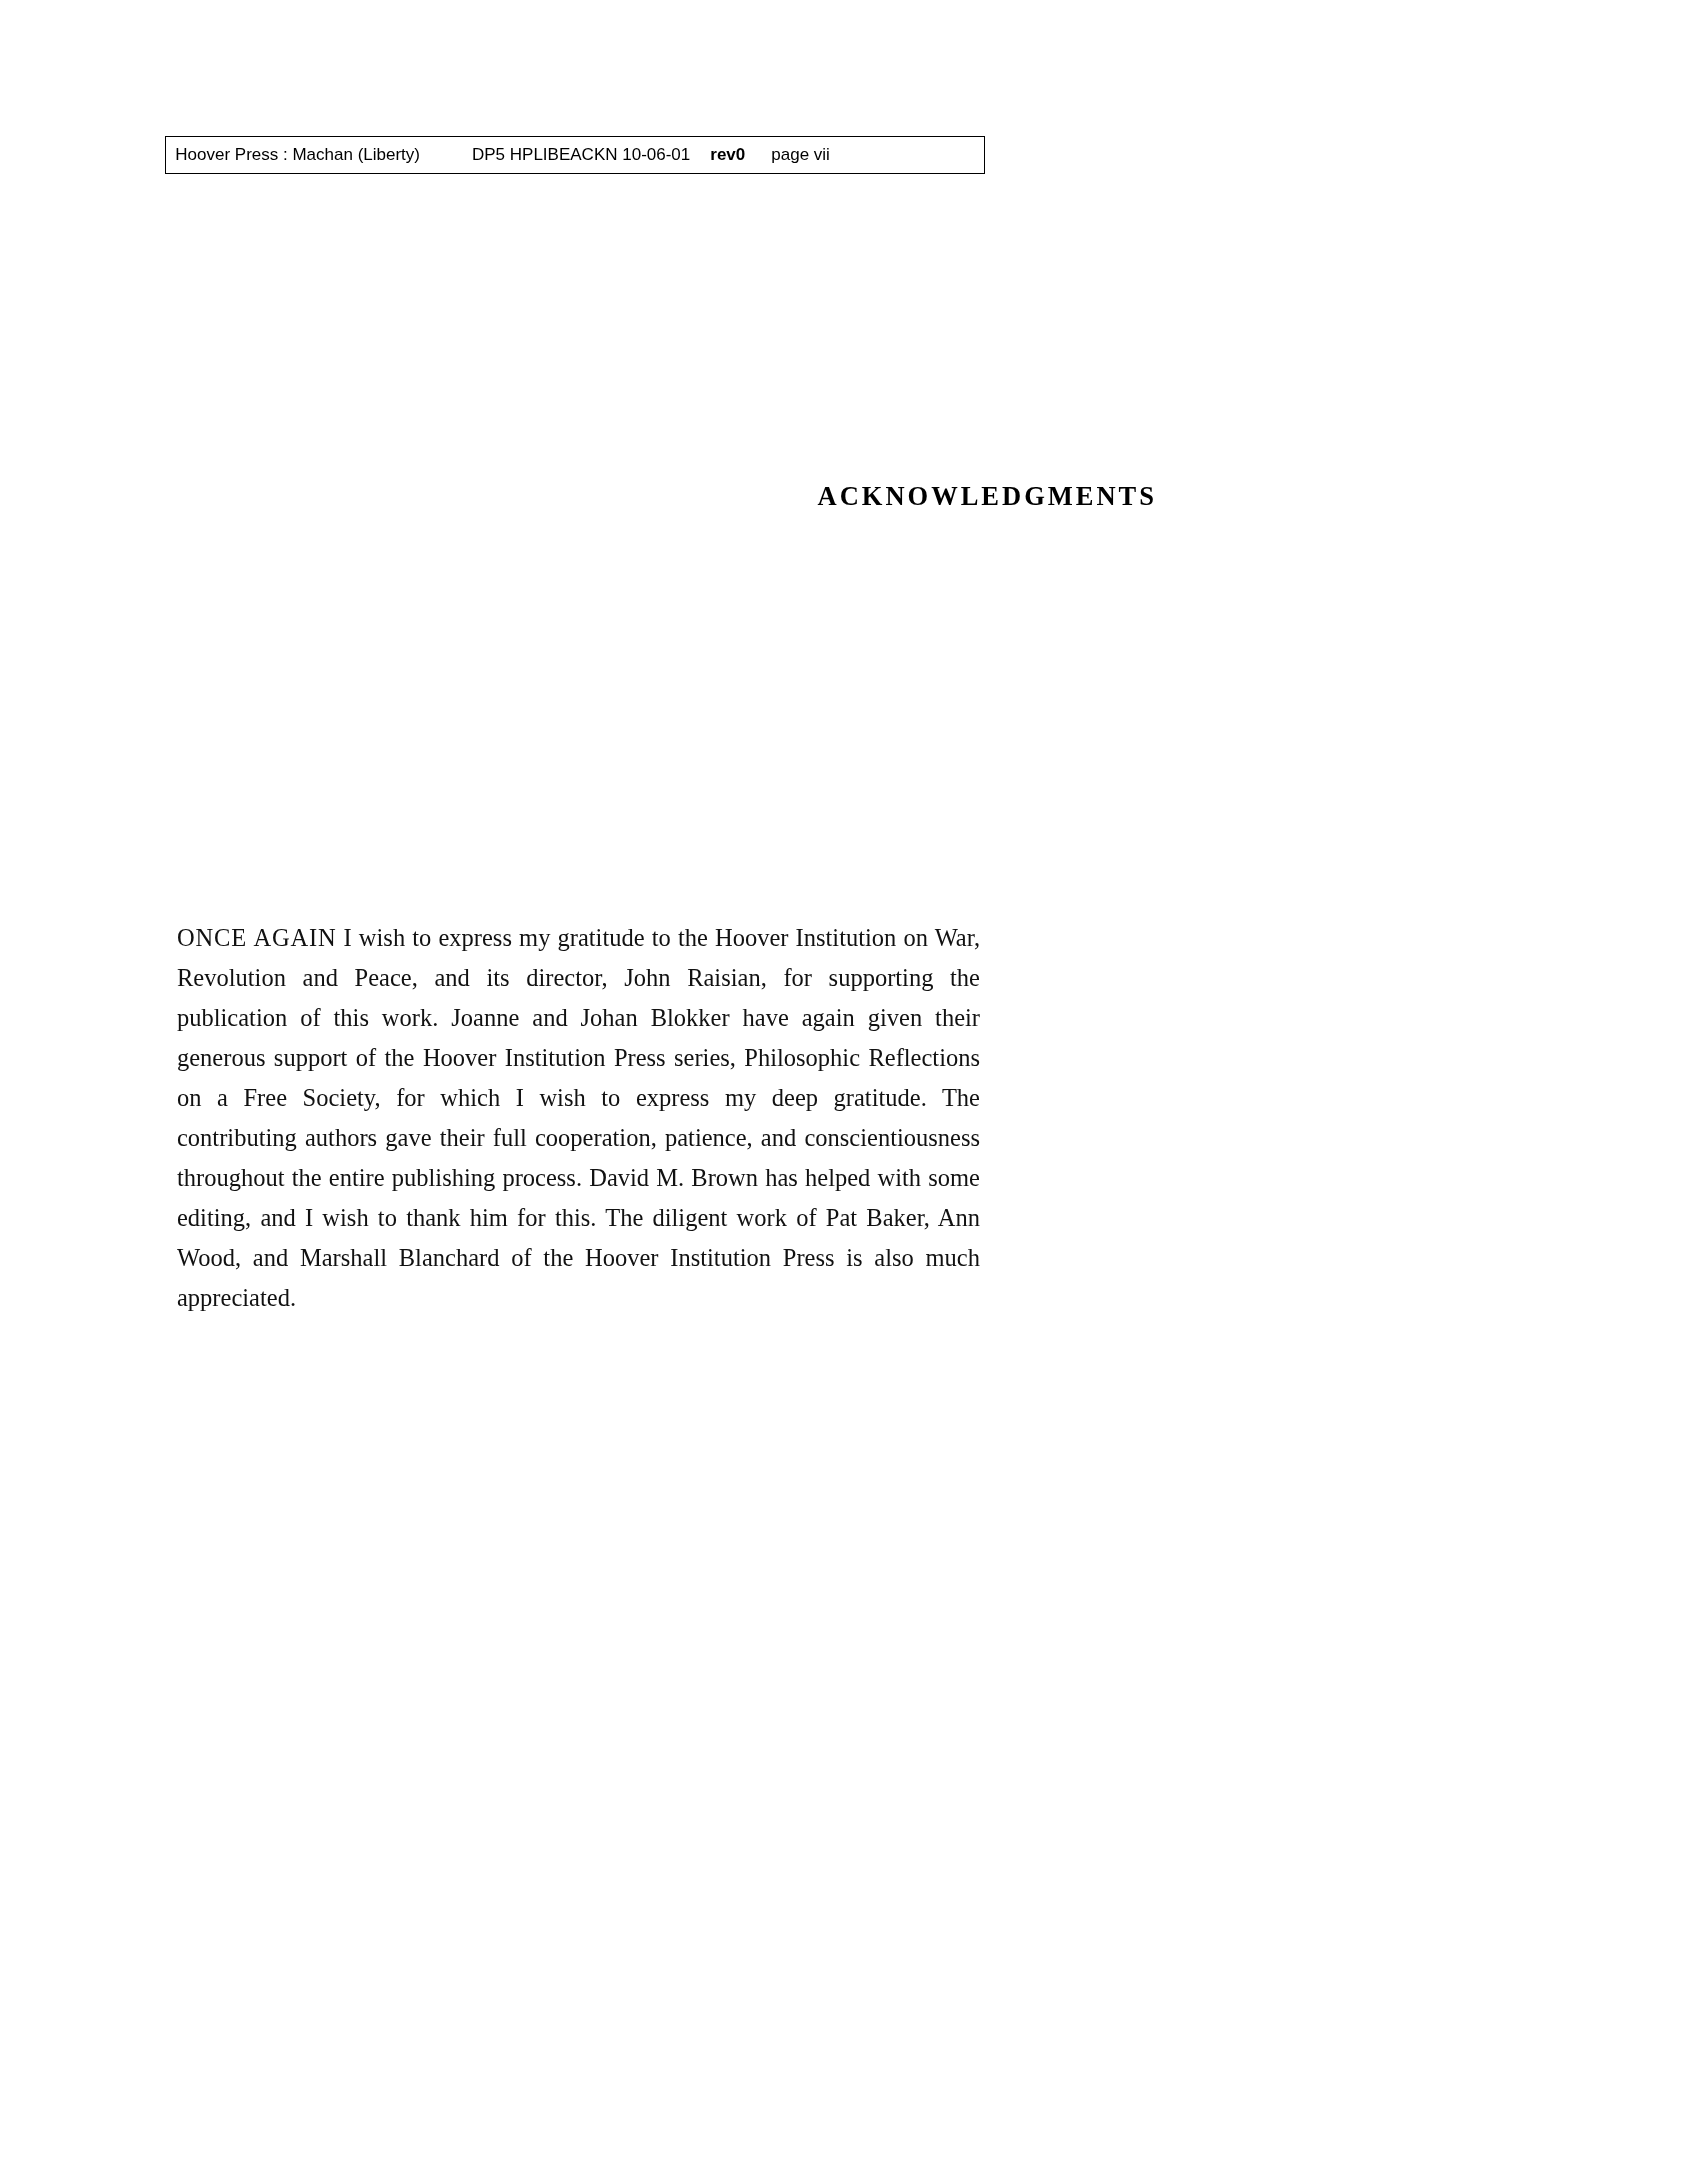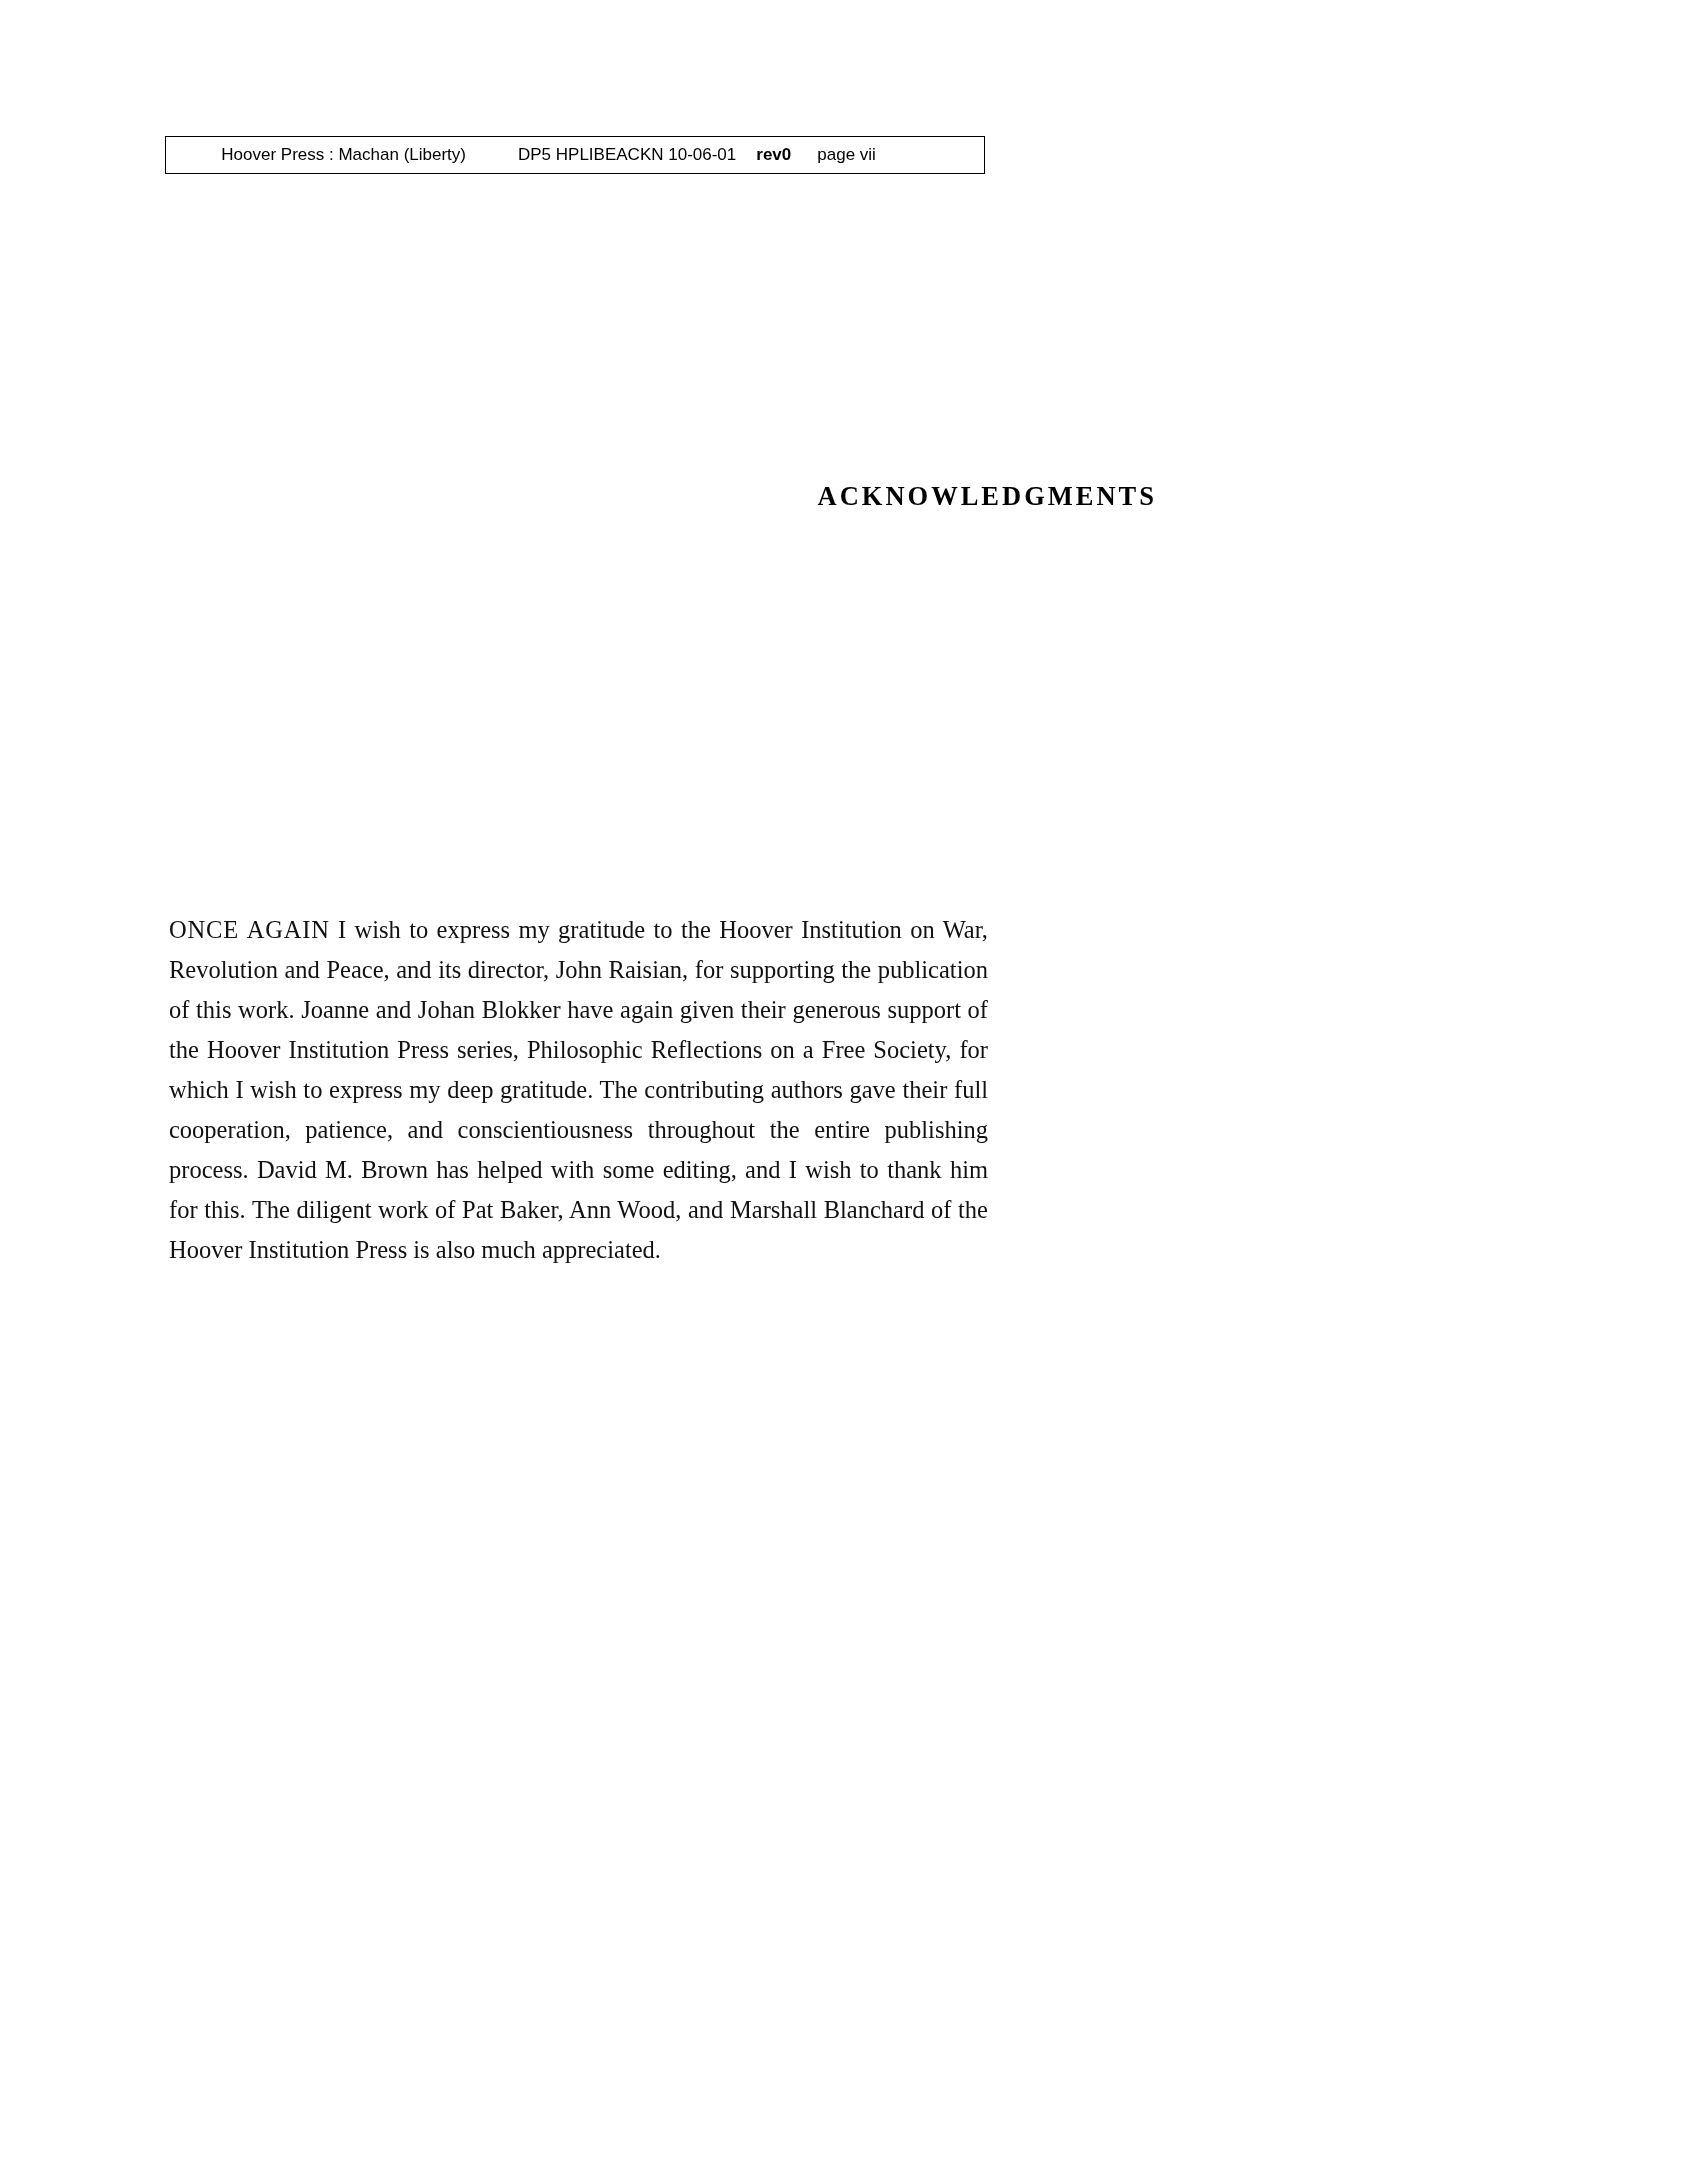--- a/index.html
+++ b/index.html
@@ -24,21 +24,20 @@
     width: 820px;
     height: 38px;
     border: 1.3px solid #000000;
     box-sizing: border-box;
     display: flex;
     align-items: center;
     font-family: "Liberation Sans", sans-serif;
     font-size: 17px;
     letter-spacing: 0px;
     white-space: nowrap;
-    padding-left: 46px;
   }
   .header-box .seg-press {
     padding-left: 9.3px;
   }
   .header-box .seg-job {
     padding-left: 52px;
   }
   .header-box .seg-rev {
     padding-left: 20px;
     font-weight: bold;
@@ -70,21 +69,21 @@
     top: 906px;
     width: 827px;
   }
   .para {
     font-family: "Liberation Serif", serif;
     font-size: 24.5px;
     line-height: 40px;
     text-align: justify;
     text-justify: inter-word;
     color: #111111;
-    margin: 4px;
+    margin: 12px;
   }
   .smallcaps {
     font-variant: small-caps;
     letter-spacing: 0.8px;
   }
 </style>
 </head>
 <body>
 
 <div class="header-box">

